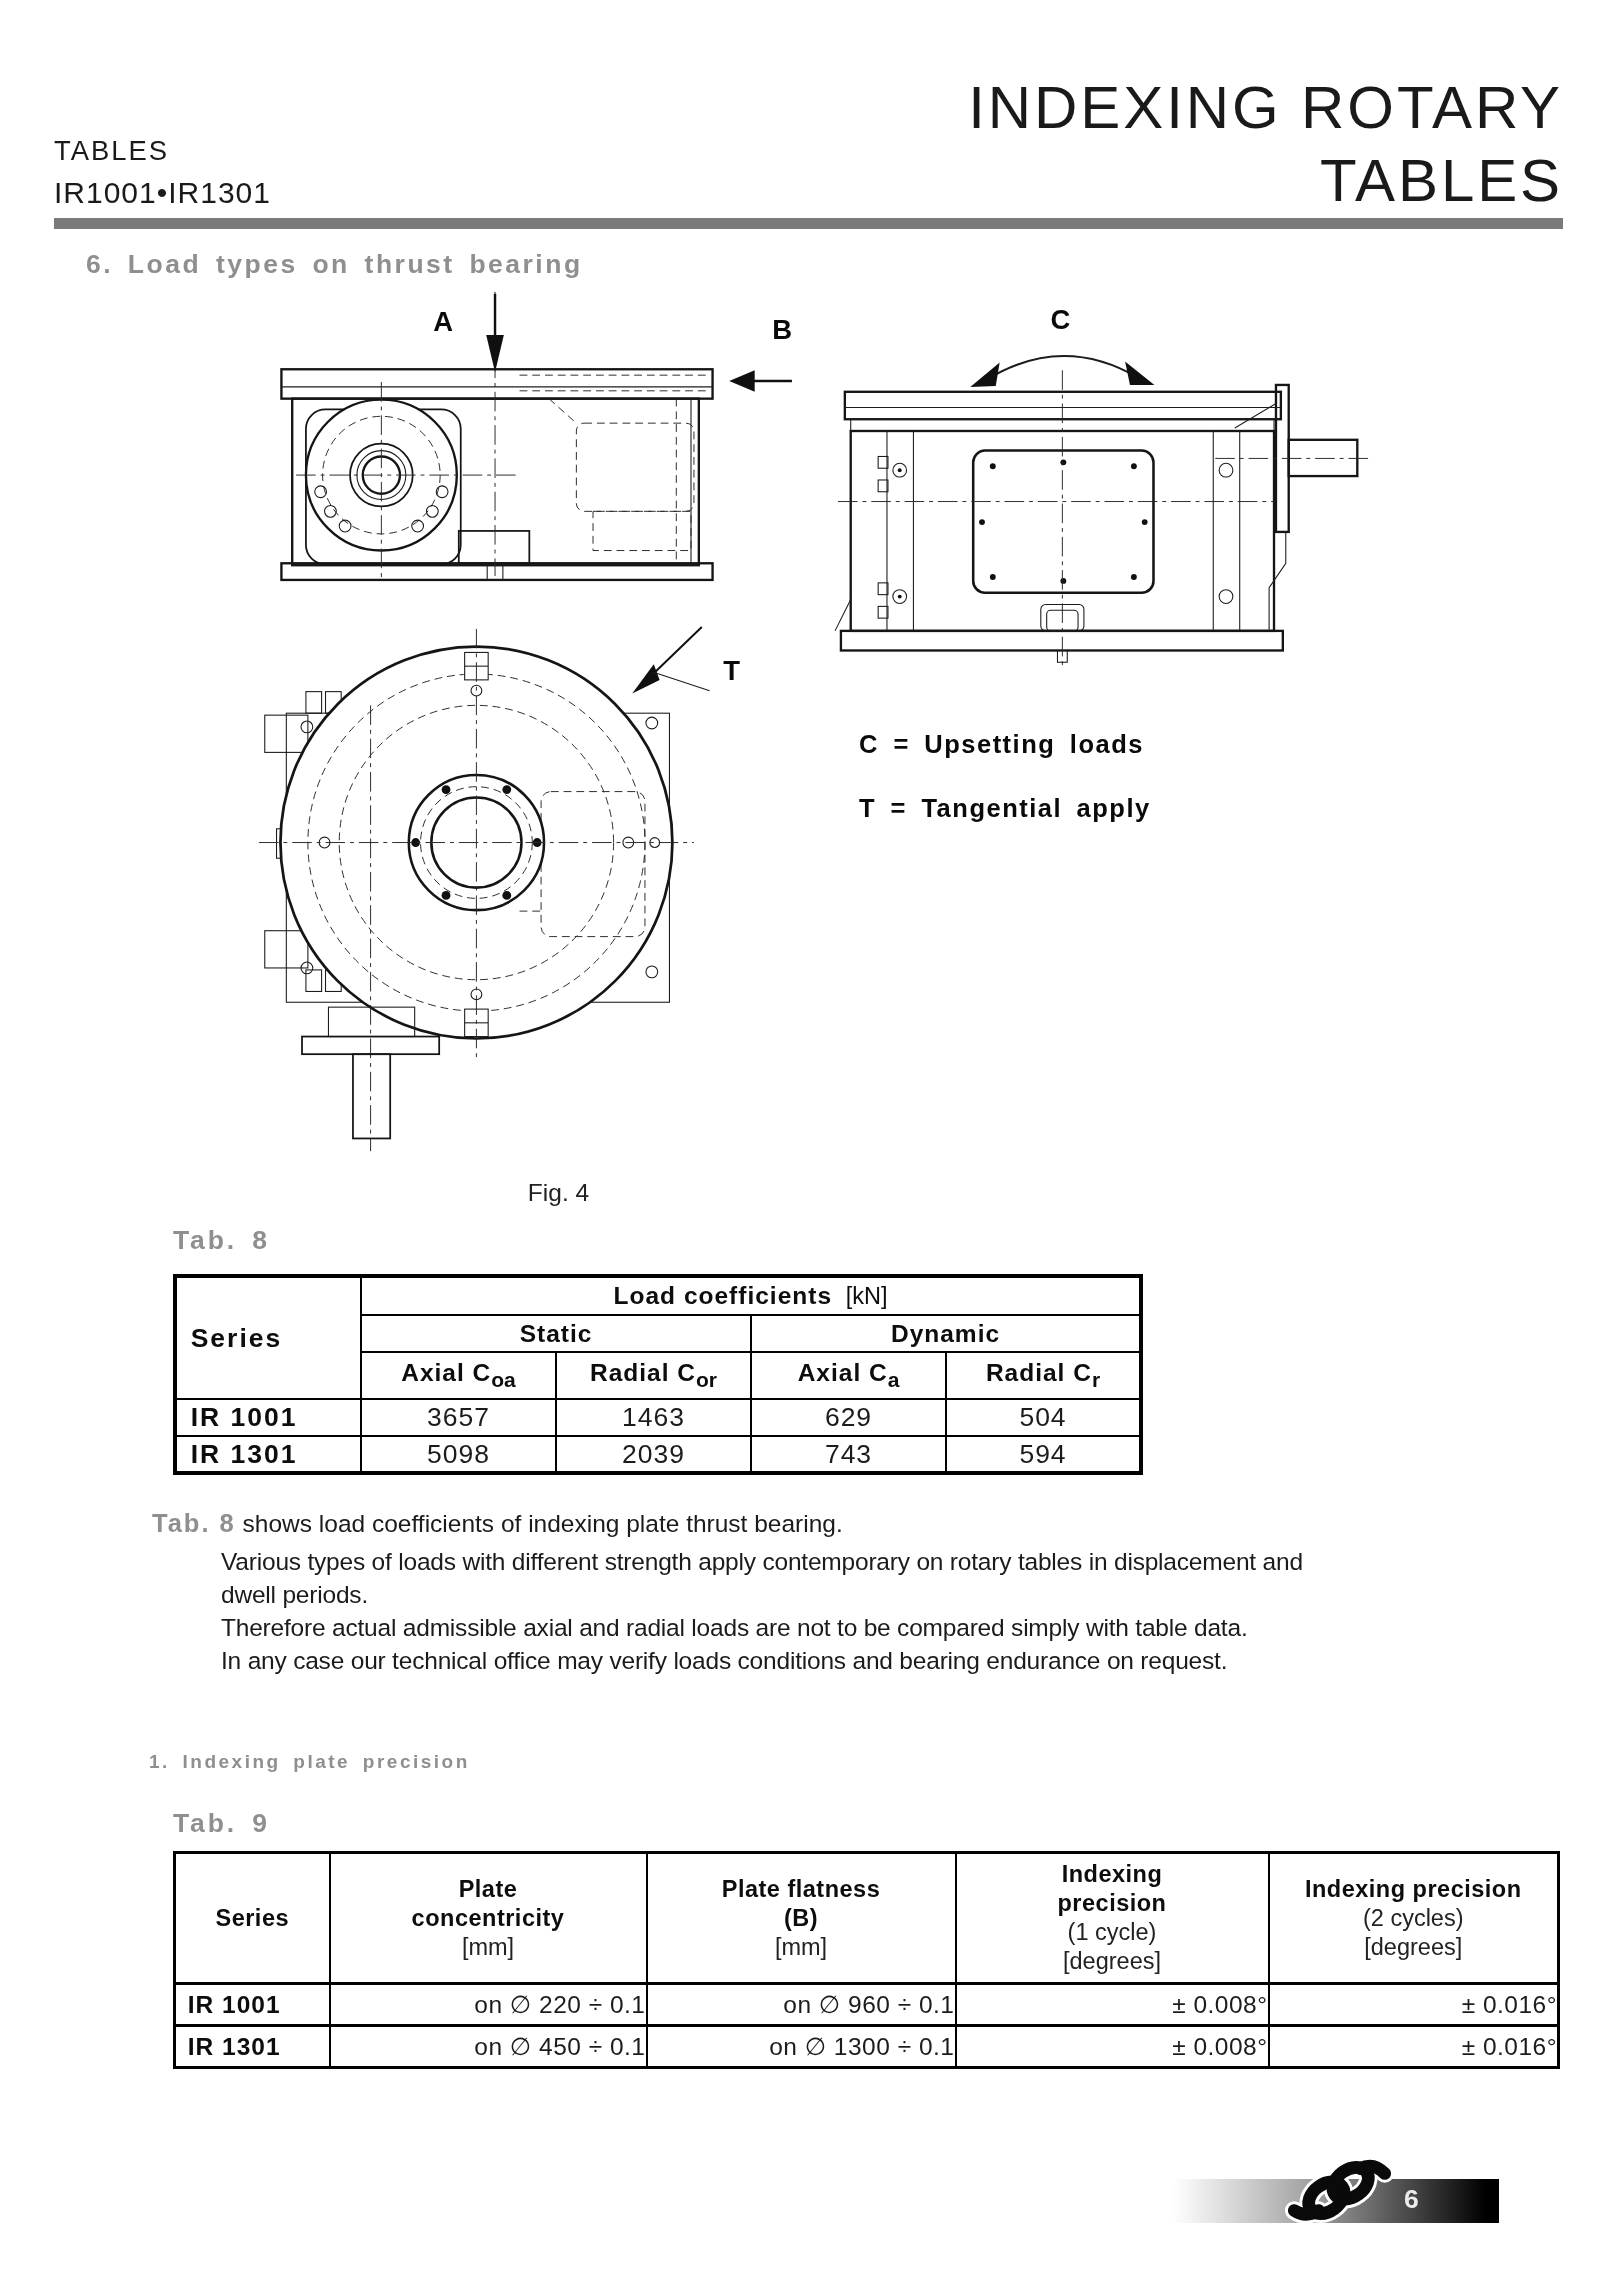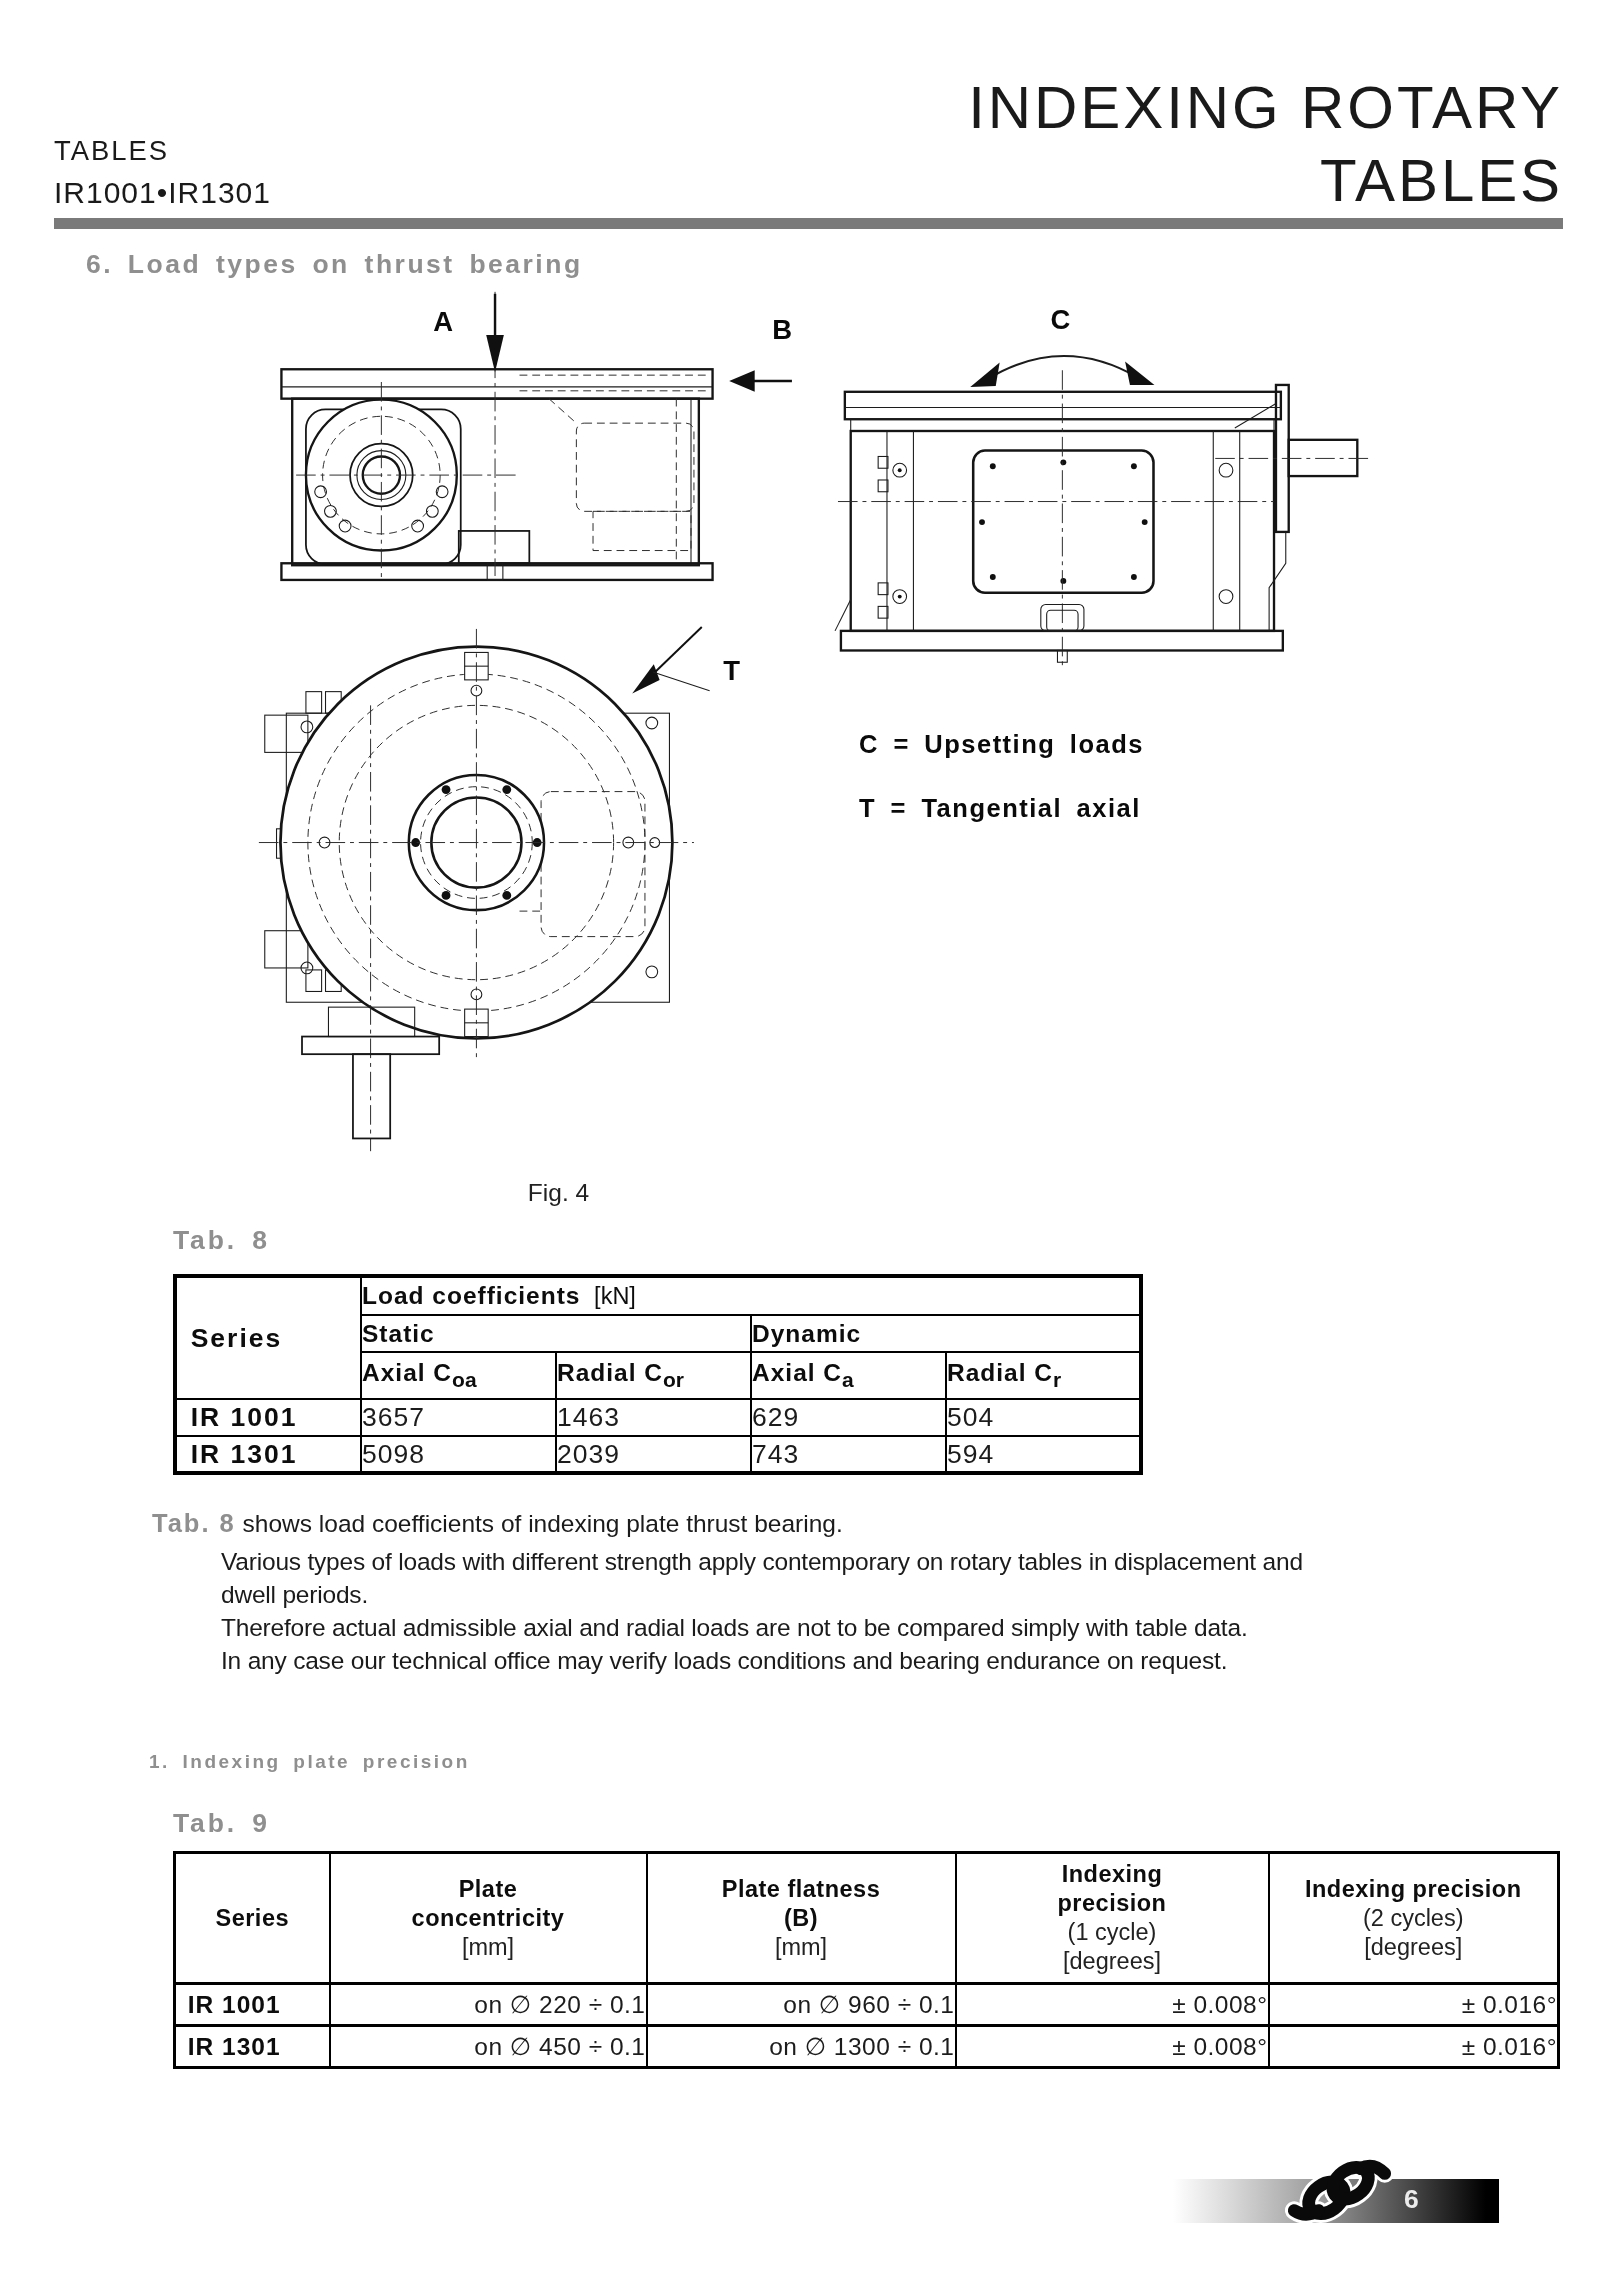--- a/index.html
+++ b/index.html
@@ -21,21 +21,21 @@
 
   
   .legend{left:859px;top:730px;font-weight:bold;font-size:25.5px;letter-spacing:1.5px;
           word-spacing:5.9px;color:#0a0a0a;}
   .legend div{height:64px;}
   .fig-caption{left:490px;top:1179px;width:137px;text-align:center;font-size:24.5px;color:#222;}
 
   
   table{border-collapse:collapse;table-layout:fixed;background:#fff;}
   .t8{left:173px;top:1274px;width:966px;border:4.9px solid #000;}
-  .t8 td,.t8 th{border:2.9px solid #000;text-align:left;vertical-align:middle;padding:0;
+  .t8 td,.t8 th{border:2.9px solid #000;text-align:center;vertical-align:middle;padding:0;
                 font-size:24.5px;color:#0d0d0d;}
   .t8 .ser{font-weight:bold;text-align:left;padding-left:13.7px;letter-spacing:2px;font-size:26.5px;}
   .t8 .hb{font-weight:bold;letter-spacing:1px;}
   .t8 sub{font-size:21px;font-weight:bold;letter-spacing:0;}
   .t8 .val{font-weight:400;font-size:26.5px;letter-spacing:1px;color:#1c1c1c;}
   .t8 .r-title{height:39px;} .t8 .r-group{height:37px;} .t8 .r-sub{height:47px;}
   .t8 .r-data{height:37px;}
   .t8 .unit{font-weight:400;letter-spacing:0;font-size:23.5px;}
 
   .t9{left:173px;top:1851px;width:1383px;border:3.9px solid #000;}
@@ -238,21 +238,21 @@
 
       <line x1="597" y1="407" x2="656" y2="350" stroke="#101010" stroke-width="2"></line>
       <polygon class="fb" points="585,418 607,388 613,404"></polygon>
       <line class="tl" x1="606" y1="396" x2="664" y2="415"></line>
       <text class="dl" x="678" y="404">T</text>
     </g>
   </svg>
 
   <div class="abs legend">
     <div>C  =  Upsetting loads</div>
-    <div>T  =  Tangential axial</div>
+    <div>T  =  Tangential apply</div>
   </div>
 
   <div class="abs fig-caption">Fig. 4</div>
 
   <div class="abs gray-head tab-label" style="left:173px;top:1225px;">Tab. 8</div>
 
   <table class="abs t8">
     <colgroup>
         <col style="width:186px">
         <col style="width:195px">

